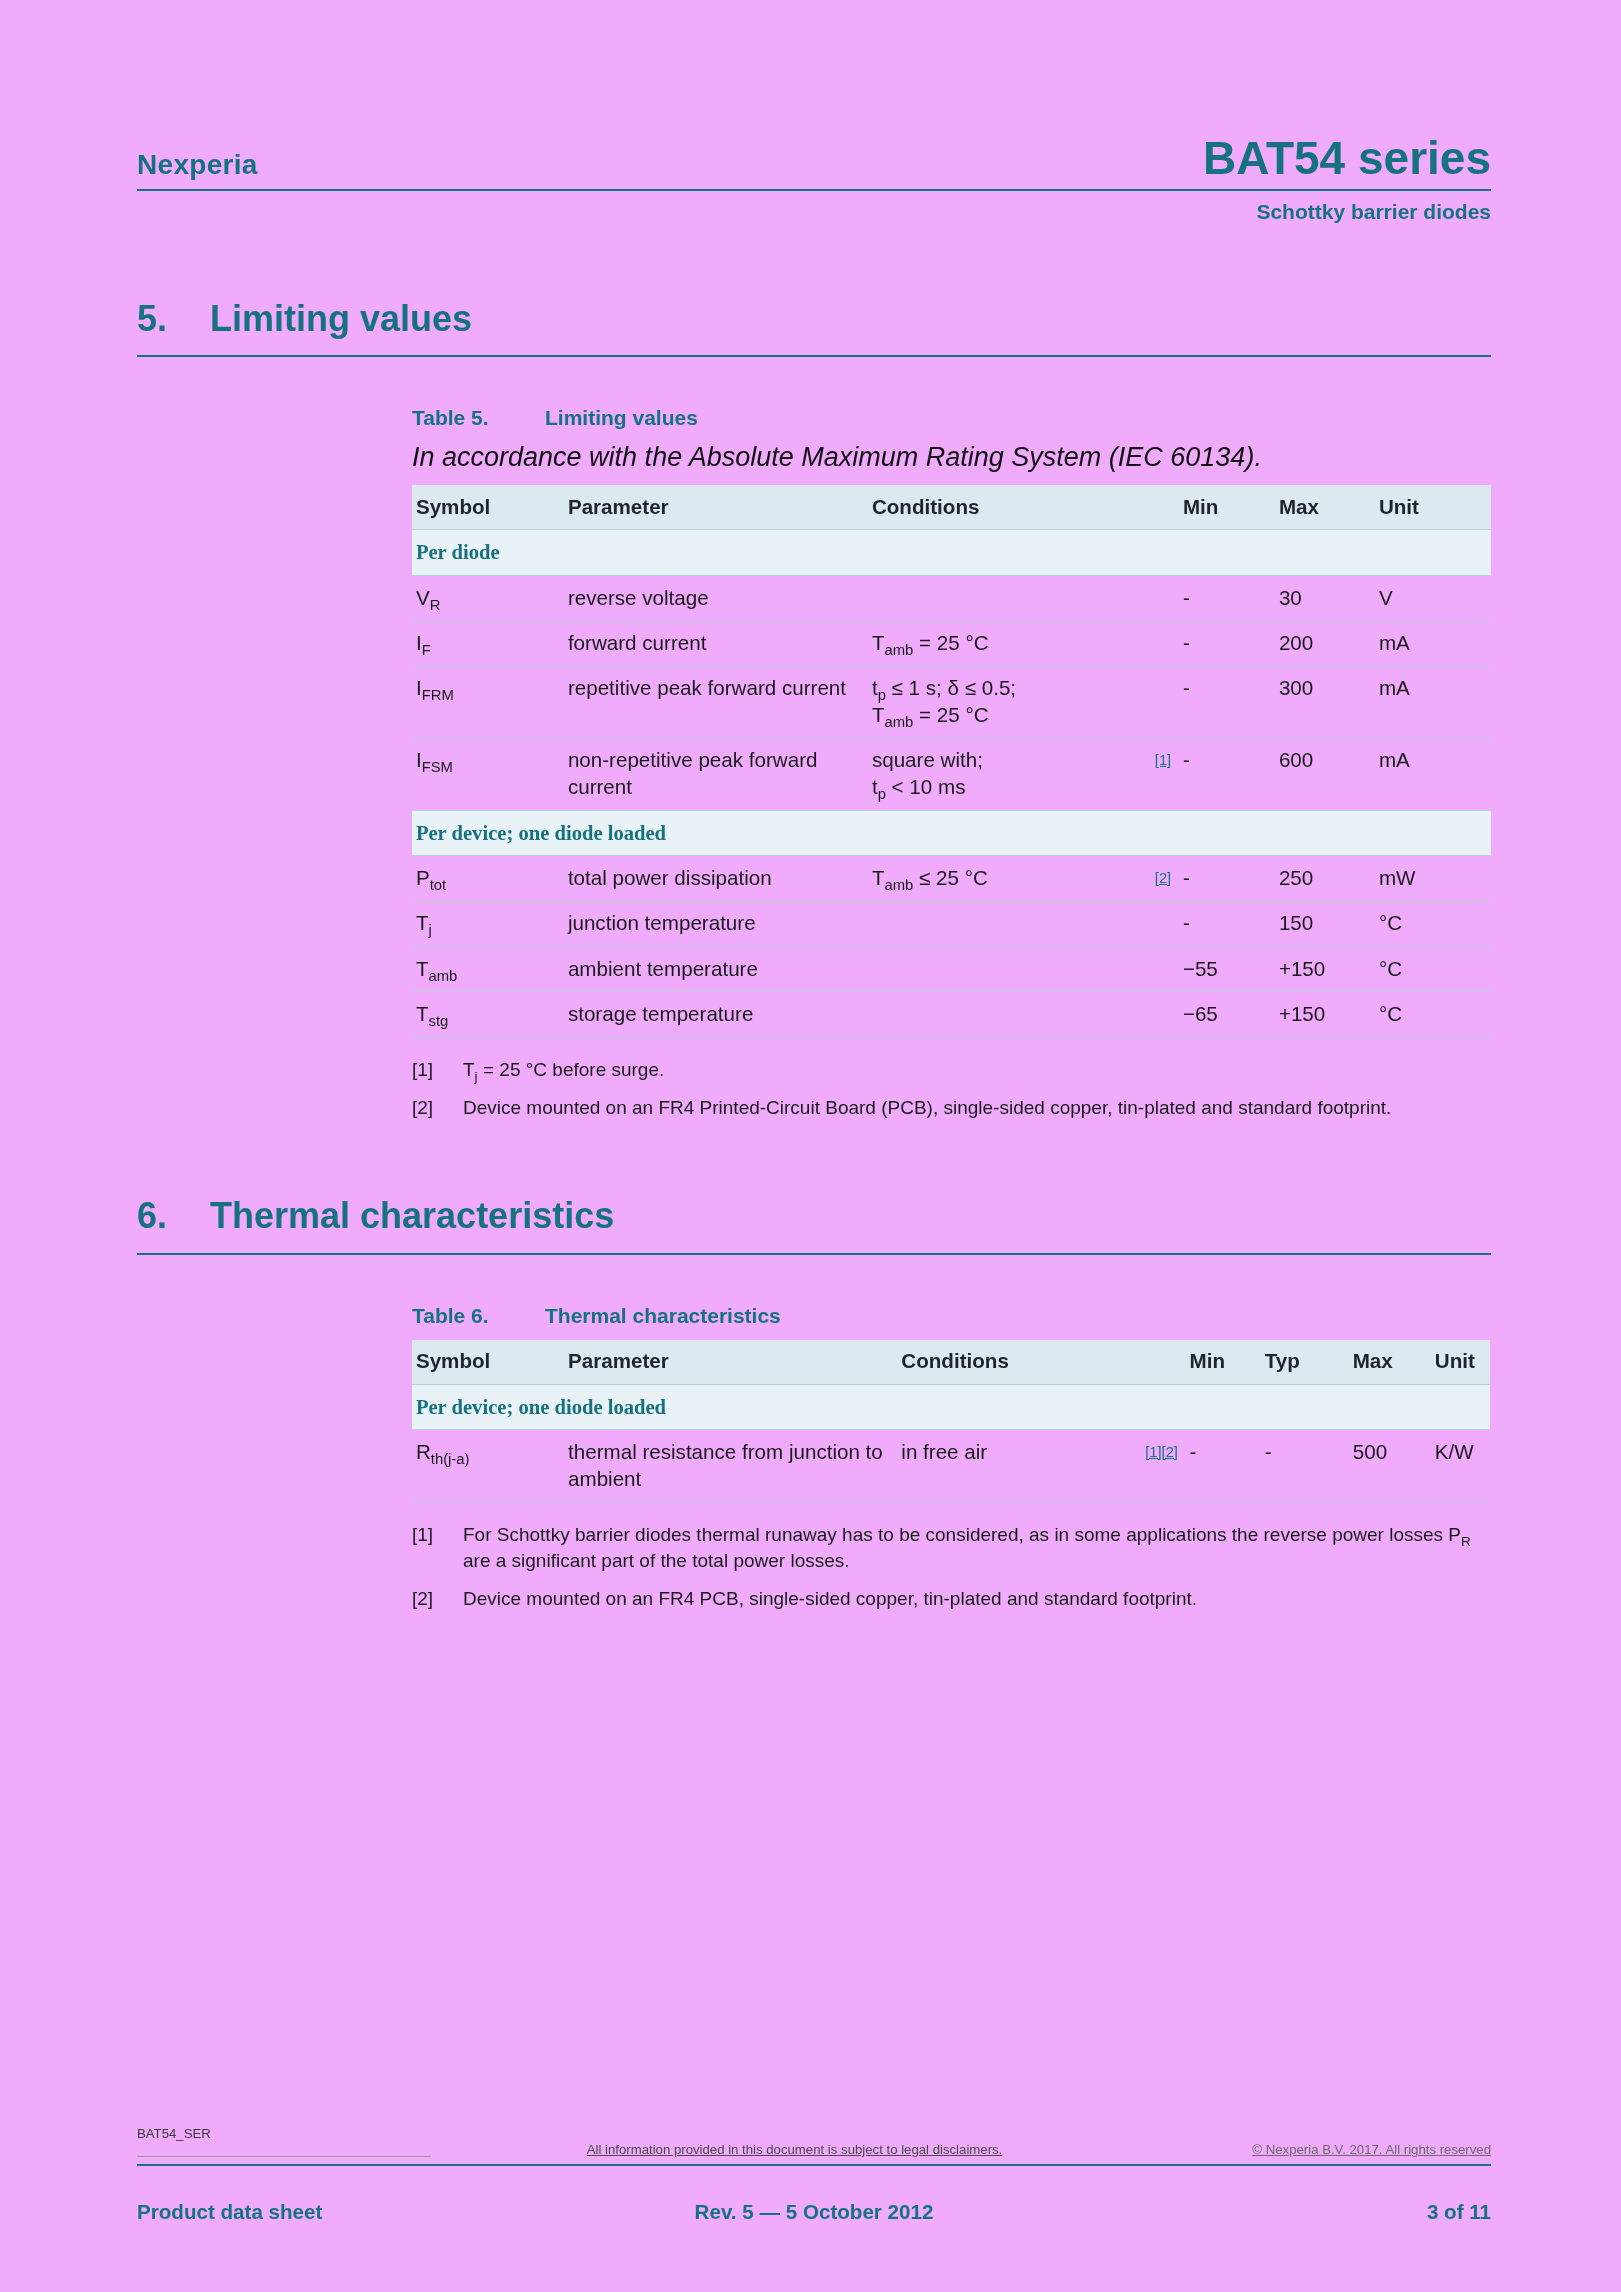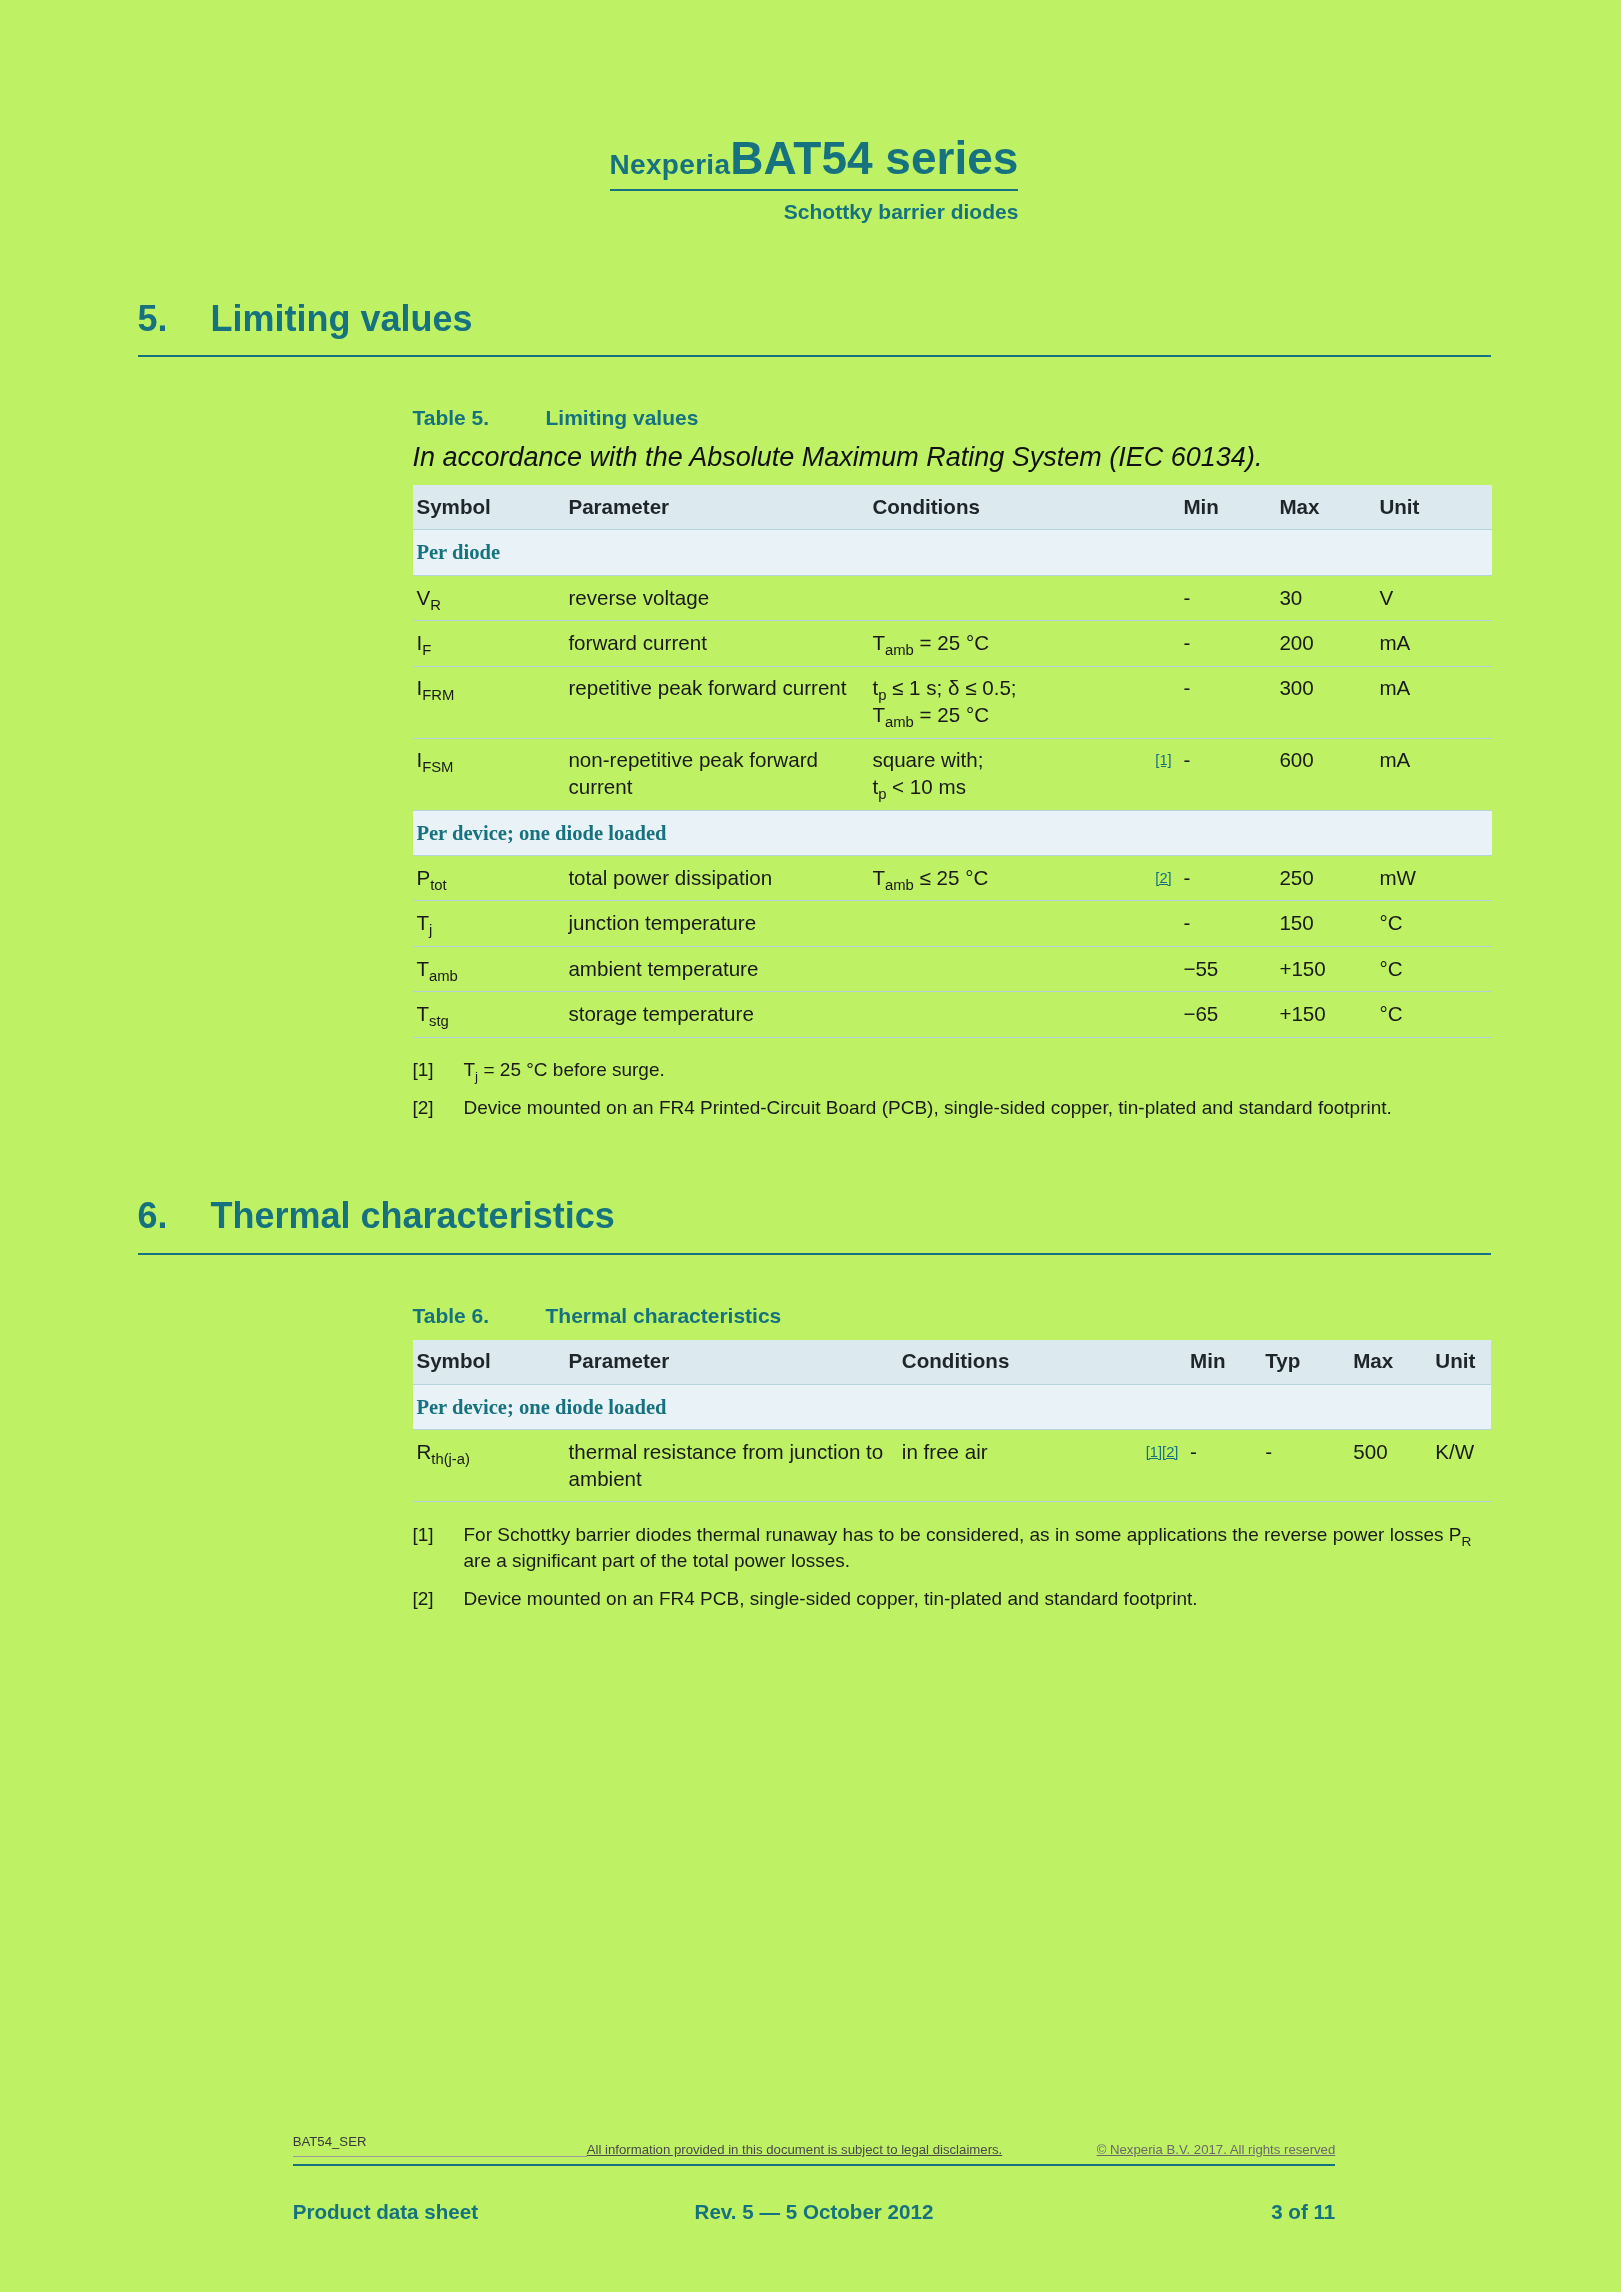--- a/index.html
+++ b/index.html
@@ -1,19 +1,19 @@
 <!DOCTYPE html>
 <html><head>
 <meta charset="utf-8">
 <style>
   * { margin:0; padding:0; box-sizing:border-box; }
   html,body { background:#ffffff; }
   body { font-family:"Liberation Sans", sans-serif; color:#1a1a1a; }
   .page { width:1621px; height:2293px; padding:135px 130px 69px 137px;
-          display:flex; flex-direction:column; background:#bef264;align-items:center; }
+          display:flex; flex-direction:column; background:#f0abfc; }
 
   
   .header-top { display:flex; justify-content:space-between; align-items:flex-end;
                 border-bottom:2px solid #15727e; padding-bottom:7.8px; }
   .brand { font-size:28px; font-weight:bold; color:#15727e; letter-spacing:0.3px; }
   .doc-title { font-size:46px; font-weight:bold; color:#15727e; line-height:1; }
   .doc-subtitle { text-align:right; font-size:21px; font-weight:bold; color:#15727e; margin-top:8.8px; }
 
   
   .section { margin-top:74px; }
@@ -39,21 +39,21 @@
 
   
   .footnotes { margin-top:19.6px; font-size:19px; }
   .footnote { display:flex; margin-top:12.7px; line-height:1.35; }
   .footnote .marker { width:51px; flex:none; }
   .footnote .txt { flex:1; }
 
   
   .footer { margin-top:auto; }
   .footer-small { display:flex; align-items:flex-end; font-size:13.2px; color:#4a4a4a; padding-bottom:6.9px; }
-  .footer-small .doc-id { width:294px; border-bottom:1px solid #9a9a9a; padding-bottom:7px; color:#3a3a3a; }
+  .footer-small .doc-id { width:294px; border-bottom:1px solid #9a9a9a; padding-bottom:15px; color:#3a3a3a; }
   .footer-small .disclaimer { flex:1; text-align:center; text-decoration:underline; cursor:pointer; }
   .footer-small .copyright { width:333px; text-align:right; text-decoration:underline; color:#6a6a6a; }
   .footer-rule { border-top:2px solid #15727e; }
   .footer-main { display:flex; padding-top:8.8px; font-size:20.6px; font-weight:bold; color:#15727e;margin-top:25px; }
   .footer-main .f-left { width:33%; }
   .footer-main .f-center { width:34%; text-align:center; }
   .footer-main .f-right { width:33%; text-align:right; }
 </style>
 </head>
 <body>

